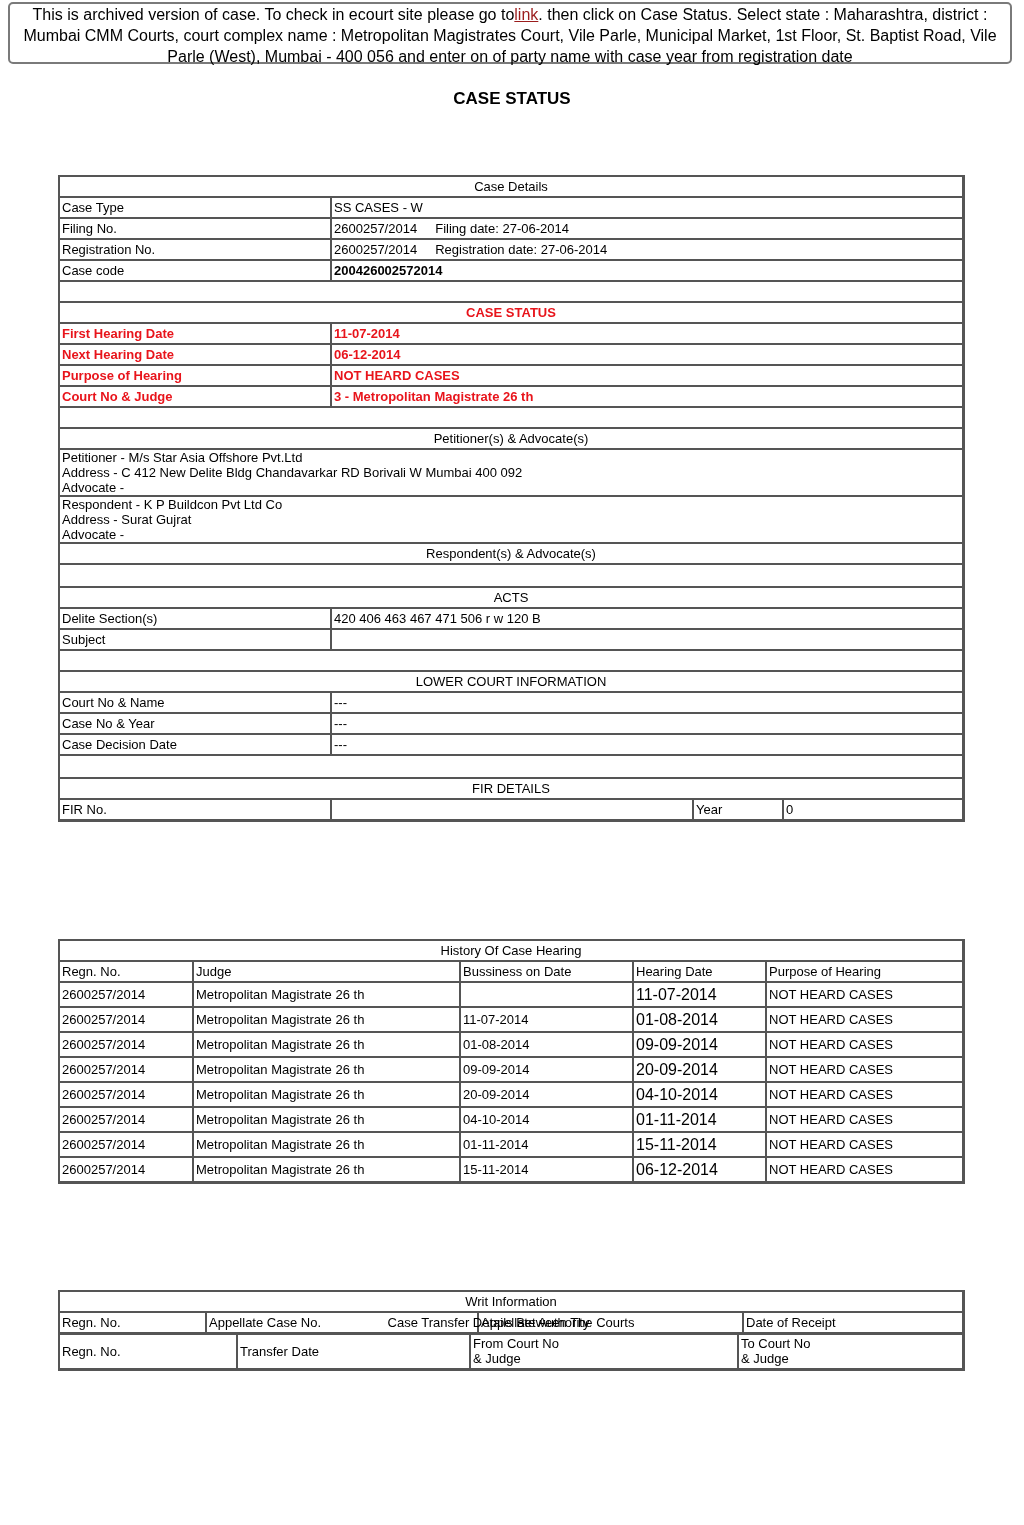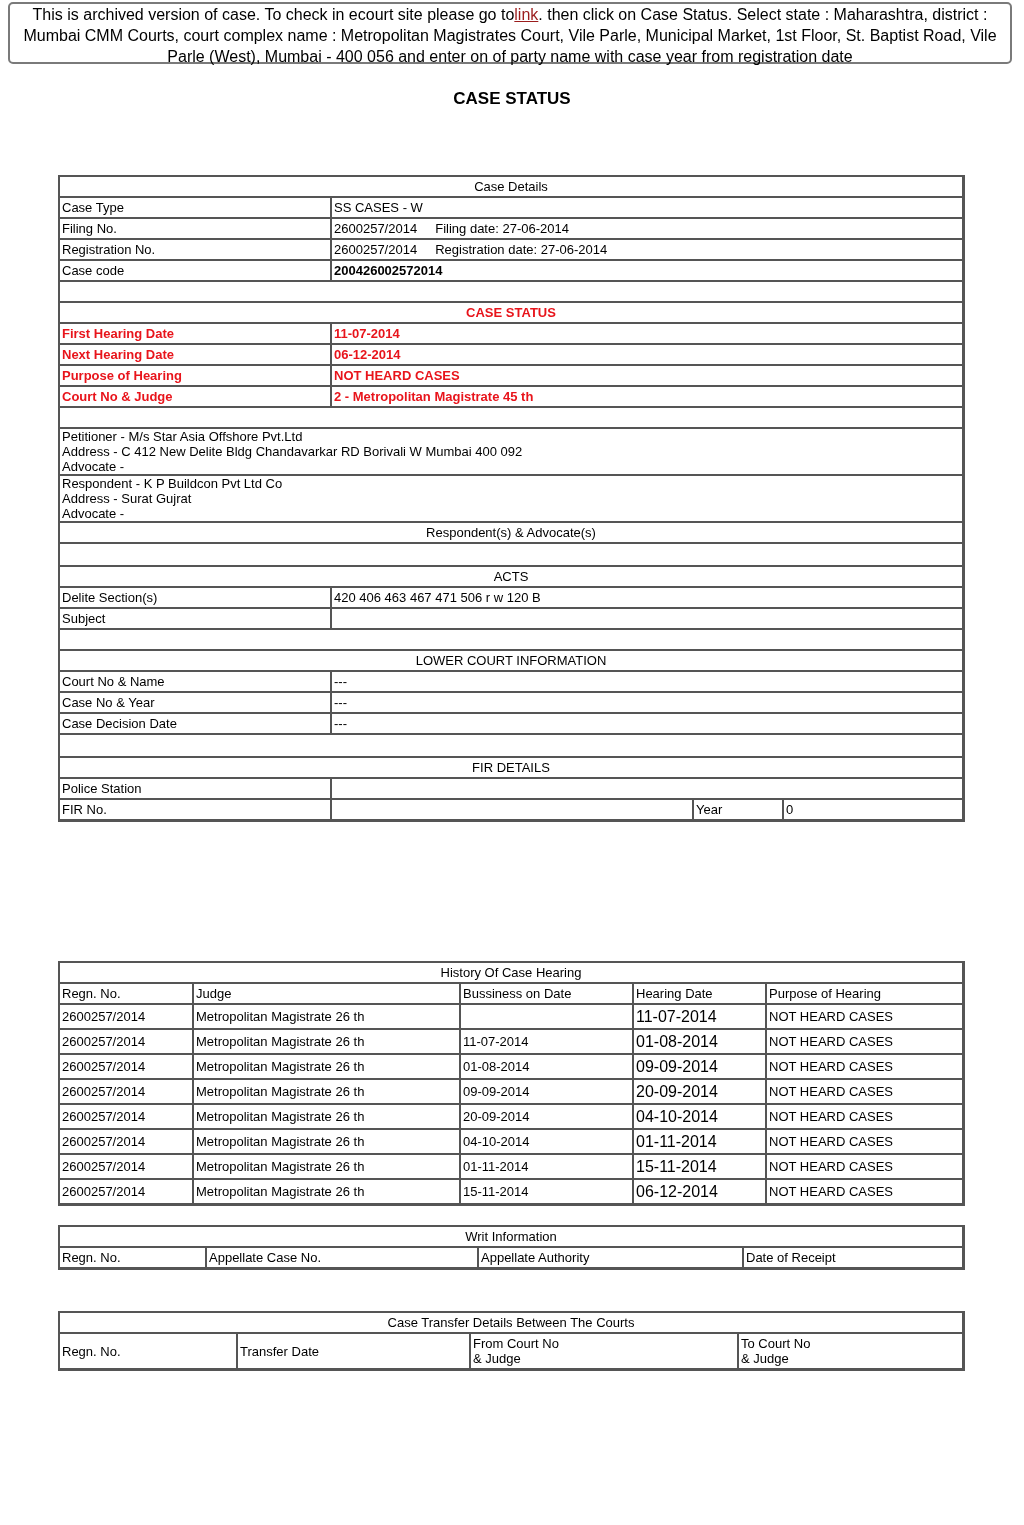--- a/index.html
+++ b/index.html
@@ -85,26 +85,29 @@
   <tr>
         <td class="red">Next Hearing Date</td>
         <td colspan="3" class="red">06-12-2014</td>
       </tr>
   <tr>
         <td class="red">Purpose of Hearing</td>
         <td colspan="3" class="red">NOT HEARD CASES</td>
       </tr>
   <tr>
         <td class="red">Court No &amp; Judge</td>
-        <td colspan="3" class="red">2 - Metropolitan Magistrate 45 th</td>
+        <td colspan="3" class="red">3 - Metropolitan Magistrate 26 th</td>
       </tr>
   <tr class="gap">
         <td colspan="4"></td>
       </tr>
 
+  <tr>
+        <td colspan="4" class="center">Petitioner(s) &amp; Advocate(s)</td>
+      </tr>
   <tr>
         <td colspan="4" class="party">
     <div>Petitioner - M/s Star Asia Offshore Pvt.Ltd</div>
     <div>Address - C 412 New Delite Bldg Chandavarkar RD Borivali W Mumbai 400 092</div>
     <div>Advocate -</div>
   </td>
       </tr>
   <tr>
         <td colspan="4" class="party">
     <div>Respondent - K P Buildcon Pvt Ltd Co</div>
@@ -150,33 +153,29 @@
         <td colspan="3">---</td>
       </tr>
   <tr class="gap">
         <td colspan="4" style="height:21px"></td>
       </tr>
 
   <tr>
         <td colspan="4" class="center">FIR DETAILS</td>
       </tr>
   <tr>
-        <td>Police Station</td>
-        <td colspan="3"></td>
-      </tr>
-  <tr>
         <td>FIR No.</td>
         <td></td>
         <td>Year</td>
         <td>0</td>
       </tr>
 </tbody>
   </table>
 
-<table class="grid" style="top:961px;">
+<table class="grid" style="top:939px;">
   <colgroup>
       <col style="width:134px">
       <col style="width:267px">
       <col style="width:173px">
       <col style="width:133px">
       <col>
     </colgroup>
   <tbody>
       <tr>
         <td colspan="5" class="center">History Of Case Hearing</td>
@@ -240,21 +239,21 @@
   <tr style="height:25px">
         <td>2600257/2014</td>
         <td>Metropolitan Magistrate 26 th</td>
         <td>15-11-2014</td>
         <td class="big-date">06-12-2014</td>
         <td>NOT HEARD CASES</td>
       </tr>
 </tbody>
   </table>
 
-<table class="grid" style="top:1225px;">
+<table class="grid" style="top:1290px;">
   <colgroup>
       <col style="width:147px">
       <col style="width:272px">
       <col style="width:265px">
       <col>
     </colgroup>
   <tbody>
       <tr>
         <td colspan="4" class="center">Writ Information</td>
       </tr>

